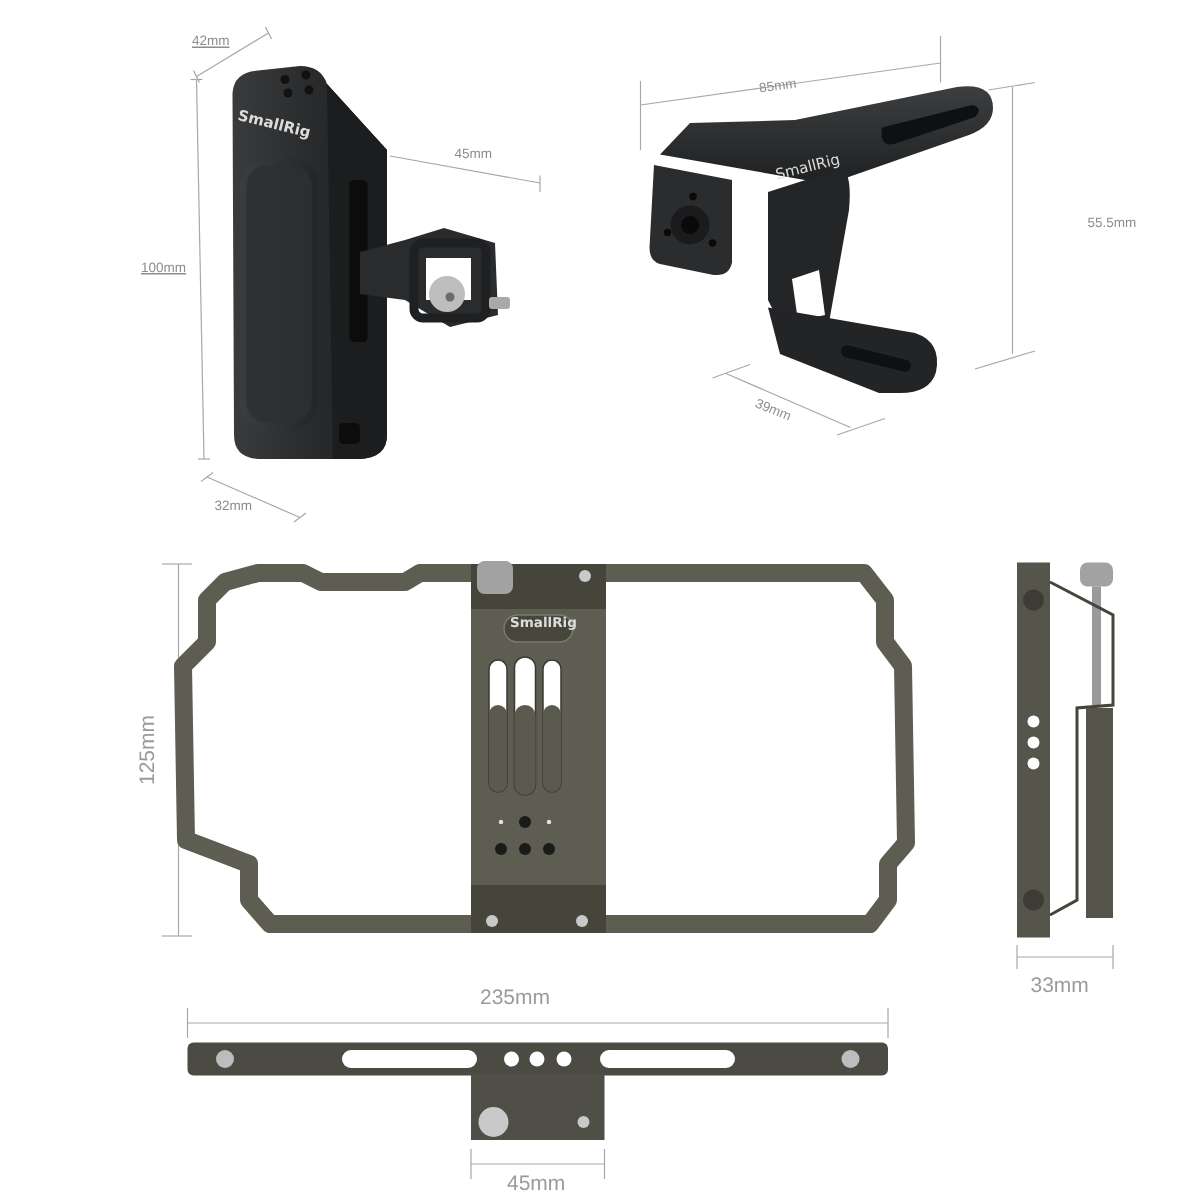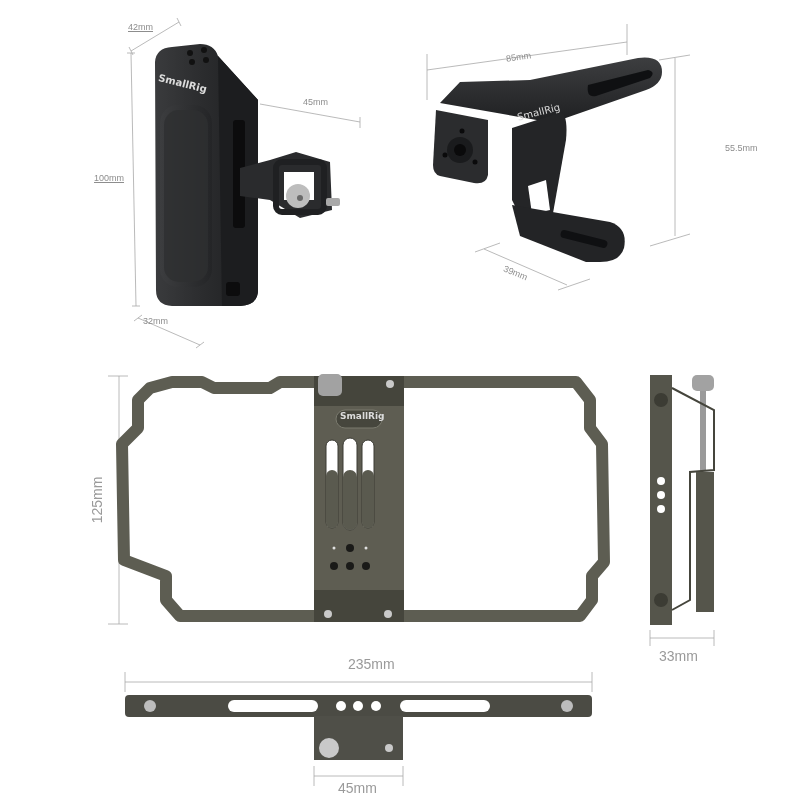--- a/index.html
+++ b/index.html
@@ -62,21 +62,21 @@
     <rect x="284" y="172" width="30" height="28" fill="#ffffff"></rect>
 
     <ellipse cx="298" cy="196" rx="12" ry="12" fill="#bdbdbd"></ellipse>
     <circle cx="300" cy="198" r="3" fill="#6a6a6a"></circle>
     <rect x="326" y="198" width="14" height="8" rx="2" fill="#a9a9a9"></rect>
   </svg>
   <div class="brand" style="left:160px;top:72px;font-size:10px;transform:rotate(14deg);transform-origin:left top;">SmallRig</div>
   <div class="dim-label dim-sm" style="left:128px;top:22px;text-decoration:underline;">42mm</div>
   <div class="dim-label dim-sm" style="left:94px;top:173px;text-decoration:underline;">100mm</div>
   <div class="dim-label dim-sm" style="left:303px;top:97px;">45mm</div>
-  <div class="dim-label dim-sm" style="left:143px;top:316px;">32mm</div>
+  <div class="dim-label dim-sm" style="left:143px;top:332px;">32mm</div>
 </div>
 
 <div class="abs" style="left:400px;top:0;width:400px;height:320px;">
   <svg width="400" height="320" style="left:0;top:0;">
     <g stroke="#a8a8a8" stroke-width="0.8" fill="none">
       <line x1="27" y1="70" x2="227" y2="42"></line>
       <line x1="27" y1="54" x2="27" y2="100"></line>
       <line x1="227" y1="24" x2="227" y2="55"></line>
       <line x1="659" y1="60" x2="690" y2="55" transform="translate(-400,0)"></line>
       <line x1="275" y1="58" x2="275" y2="236"></line>
@@ -148,21 +148,21 @@
     <circle cx="366" cy="206" r="4" fill="#1a1a18"></circle>
     <circle cx="334" cy="188" r="1.5" fill="#e0e0e0"></circle>
     <circle cx="366" cy="188" r="1.5" fill="#e0e0e0"></circle>
     <circle cx="328" cy="254" r="4" fill="#c9c9c9"></circle>
     <circle cx="388" cy="254" r="4" fill="#c9c9c9"></circle>
   </svg>
   <div class="brand" style="left:340px;top:51px;font-size:9px;">SmallRig</div>
   <div class="dim-label dim-lg" style="left:74px;top:132px;transform:rotate(-90deg);transform-origin:center;">125mm</div>
 </div>
 
-<div class="abs" style="left:630px;top:360px;width:120px;height:310px;">
+<div class="abs" style="left:658px;top:360px;width:120px;height:310px;">
   <svg width="120" height="310" style="left:0;top:0;">
     <rect x="20" y="15" width="22" height="250" fill="#55554b"></rect>
     <circle cx="31" cy="40" r="7" fill="#3c3c34"></circle>
     <circle cx="31" cy="240" r="7" fill="#3c3c34"></circle>
     <circle cx="31" cy="121" r="4" fill="#ffffff"></circle>
     <circle cx="31" cy="135" r="4" fill="#ffffff"></circle>
     <circle cx="31" cy="149" r="4" fill="#ffffff"></circle>
     <rect x="62" y="15" width="22" height="16" rx="5" fill="#a2a2a2"></rect>
     <rect x="70" y="31" width="6" height="80" fill="#9a9a9a"></rect>
     <path d="M42,28 L84,50 L84,110 L60,112 L60,240 L42,250" fill="none" stroke="#45453c" stroke-width="2"></path>
@@ -191,15 +191,15 @@
     <rect x="290" y="50" width="90" height="12" rx="6" fill="#ffffff"></rect>
     <circle cx="231" cy="56" r="5" fill="#ffffff"></circle>
     <circle cx="248" cy="56" r="5" fill="#ffffff"></circle>
     <circle cx="266" cy="56" r="5" fill="#ffffff"></circle>
     <circle cx="40" cy="56" r="6" fill="#bdbdbd"></circle>
     <circle cx="457" cy="56" r="6" fill="#bdbdbd"></circle>
     <rect x="204" y="66" width="89" height="44" fill="#4f4f48"></rect>
     <circle cx="219" cy="98" r="10" fill="#c9c9c9"></circle>
     <circle cx="279" cy="98" r="4" fill="#c9c9c9"></circle>
   </svg>
-  <div class="dim-label dim-lg" style="left:238px;top:6px;">235mm</div>
+  <div class="dim-label dim-lg" style="left:210px;top:6px;">235mm</div>
   <div class="dim-label dim-lg" style="left:228px;top:130px;">45mm</div>
 </div>
 
 </body></html>

